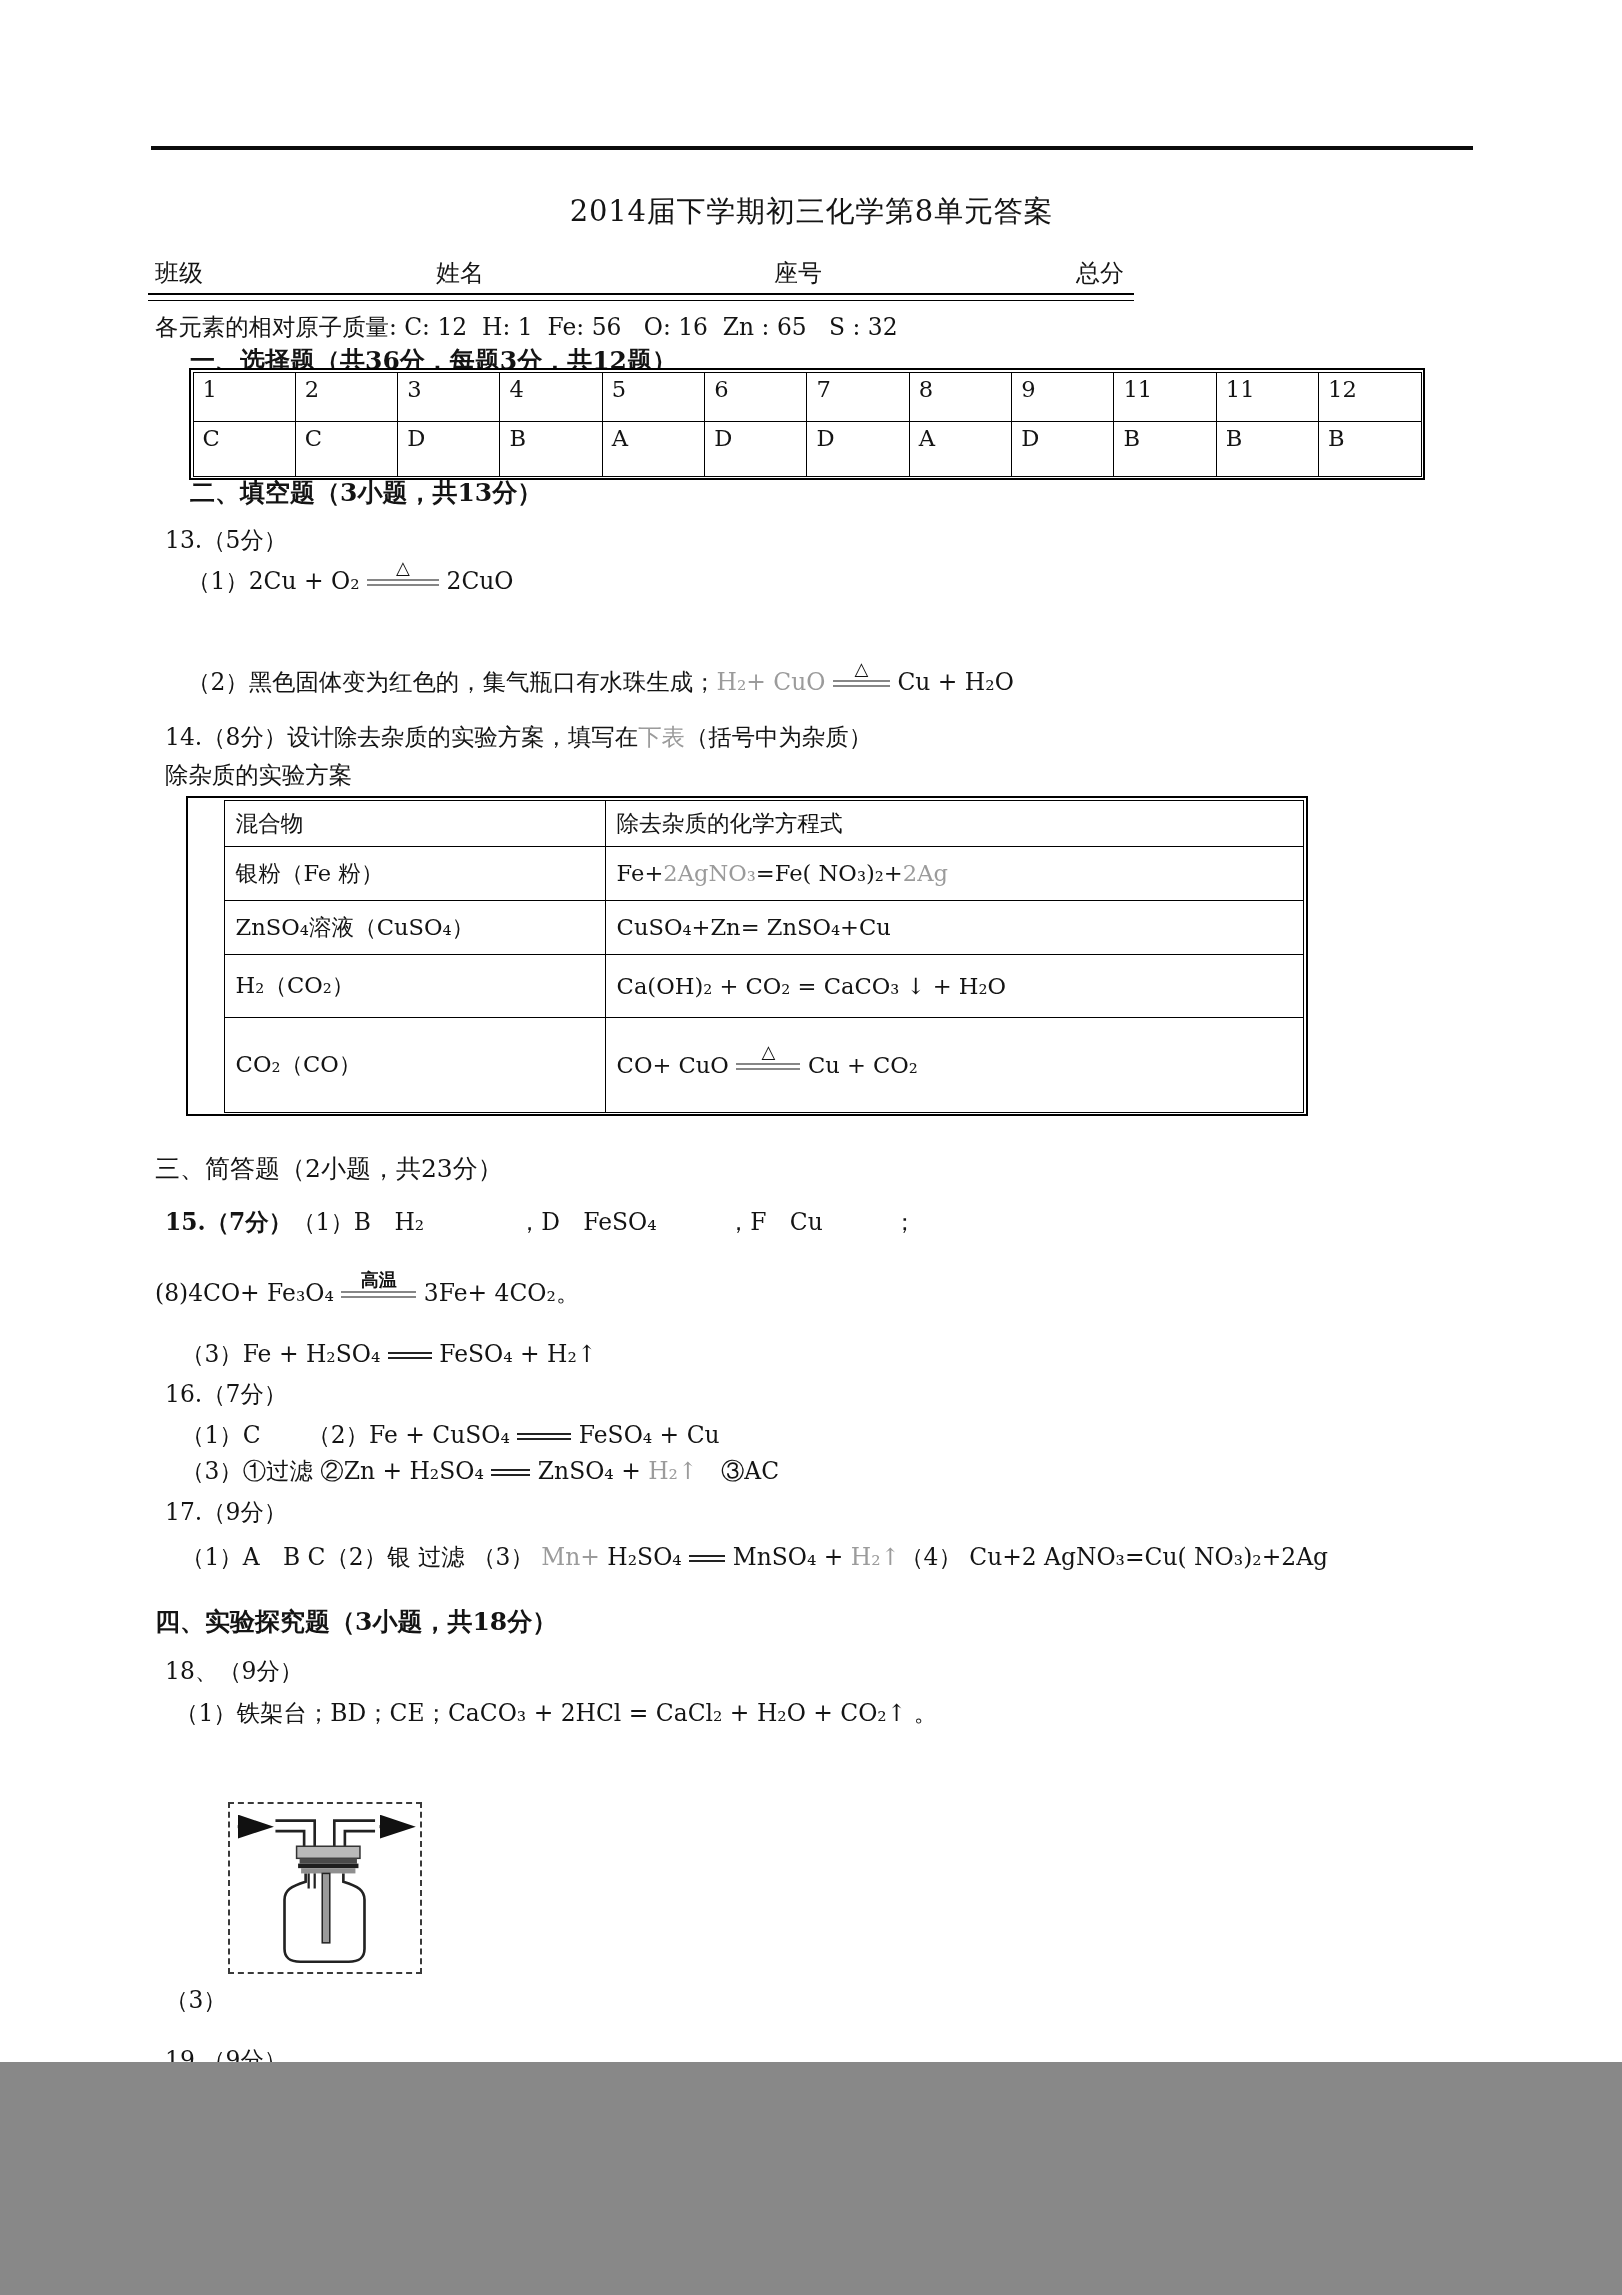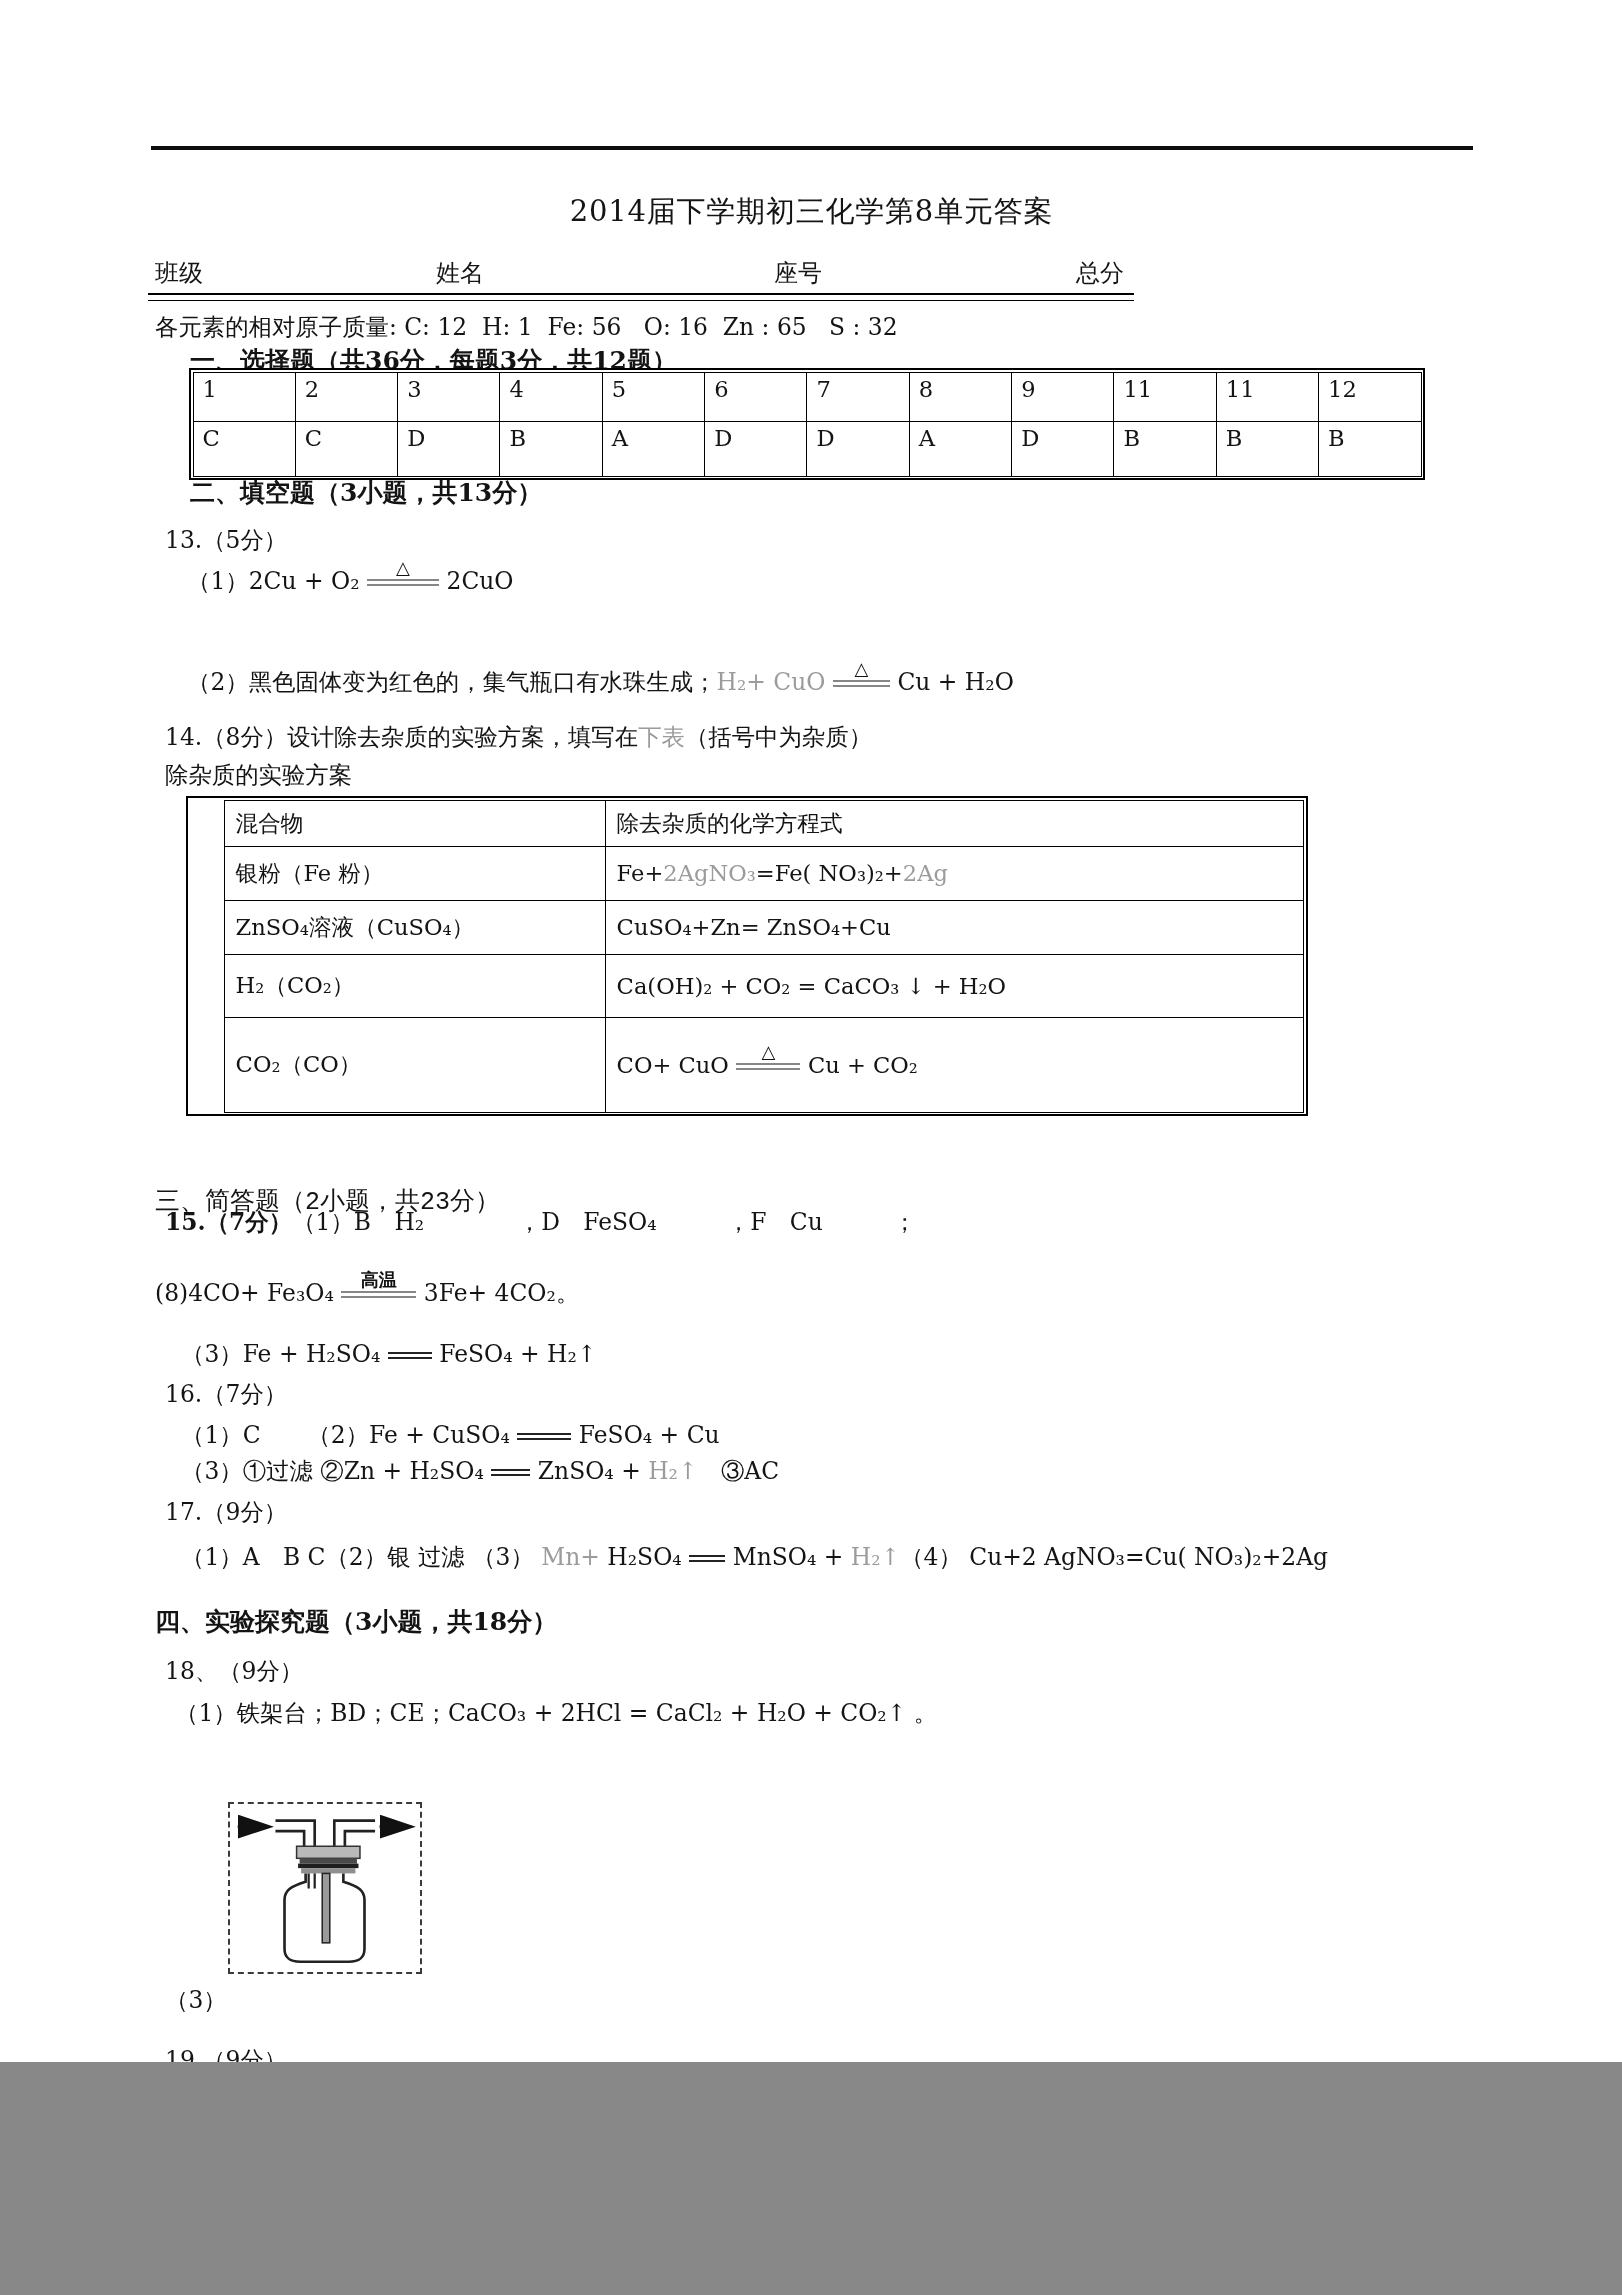--- a/index.html
+++ b/index.html
@@ -127,21 +127,21 @@
             <td><span>Ca(OH)₂ + CO₂ = CaCO₃ ↓ + H₂O</span></td>
           </tr>
           <tr class="imp-row-3">
             <td>CO₂（CO）</td>
             <td><span>CO+ CuO</span><span class="eqmark has-top"><span class="eqtop">△</span><span class="eqbar" style="width: 64px;"></span></span><span>Cu + CO₂</span></td>
           </tr>
         </tbody>
     </table>
   </div>
 
-  <div class="abs sec-head regular" style="left:155px;top:1184px;font-family:Liberation Mono, monospace;">三、简答题（2小题，共23分）</div>
+  <div class="abs sec-head regular" style="left:155px;top:1152px;">三、简答题（2小题，共23分）</div>
 
   <div class="abs line" style="left:165px;top:1206px;"><span class="bold">15.（7分）</span><span>（1）B　H₂　　　　，D　FeSO₄　　　，F　Cu　　　；</span></div>
   <div class="abs line" style="left:155px;top:1277px;"><span>(8)4CO+ Fe₃O₄</span><span class="eqmark has-top"><span class="eqtop">高温</span><span class="eqbar" style="width: 75px;"></span></span><span>3Fe+ 4CO₂。</span></div>
   <div class="abs line" style="left:181px;top:1338px;"><span>（3）Fe + H₂SO₄</span><span class="eqmark"><span class="eqbar" style="width: 44px;"></span></span><span>FeSO₄ + H₂↑</span></div>
 
   <div class="abs line" style="left:165px;top:1378px;">16.（7分）</div>
   <div class="abs line" style="left:181px;top:1419px;"><span>（1）C　　（2）Fe + CuSO₄</span><span class="eqmark"><span class="eqbar" style="width: 54px;"></span></span><span>FeSO₄ + Cu</span></div>
   <div class="abs line" style="left:181px;top:1455px;"><span>（3）①过滤 ②Zn + H₂SO₄</span><span class="eqmark"><span class="eqbar" style="width: 39px;"></span></span><span>ZnSO₄ + </span><span class="muted">H₂↑</span><span>　③AC</span></div>
 
   <div class="abs line" style="left:165px;top:1496px;">17.（9分）</div>

